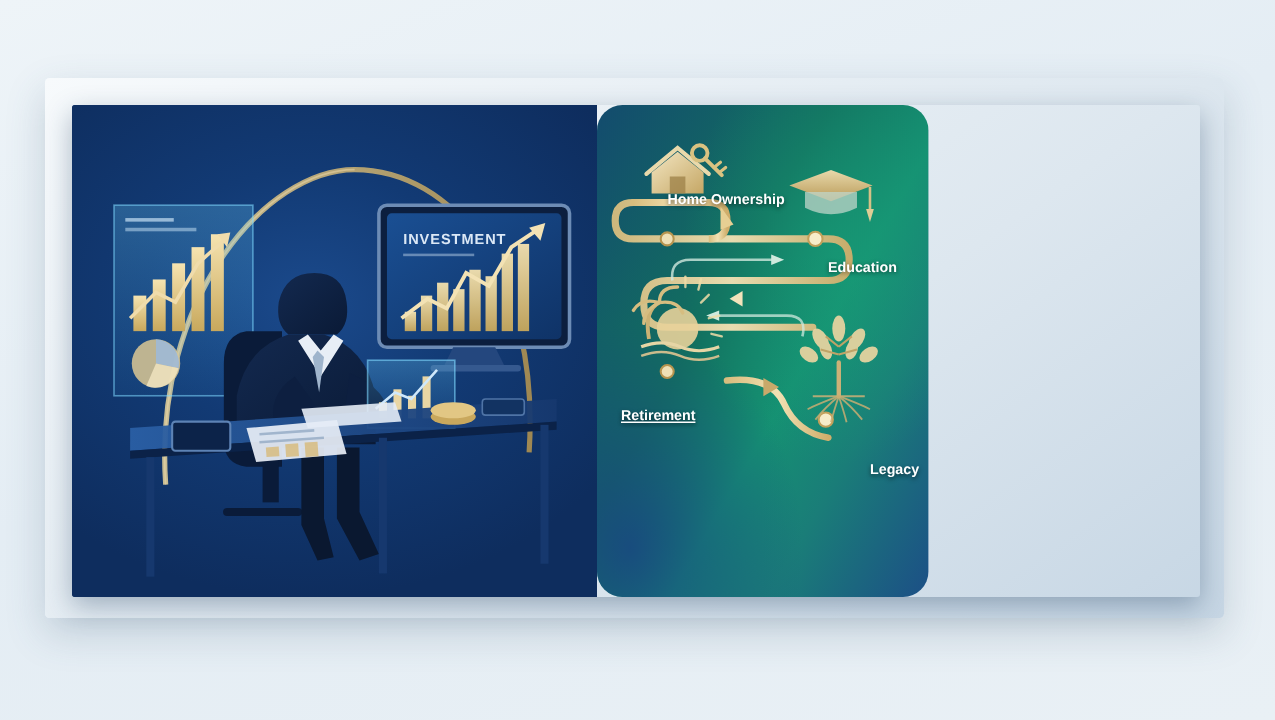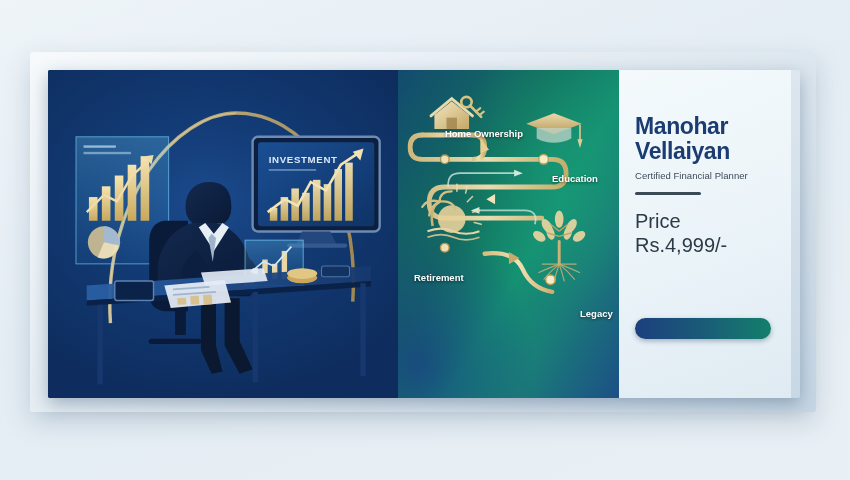--- a/index.html
+++ b/index.html
@@ -28,21 +28,21 @@
       radial-gradient(ellipse 70% 60% at 45% 40%, #1b4a8c 0%, #123a74 45%, #0e2d5e 100%),
       linear-gradient(135deg,#16407f 0%,#0d2a57 100%);
     overflow:hidden;}
   .panel-left .ill{position:absolute;inset:0;}
 
   
   .panel-mid{position:relative;width:221px;height:100%;
     background:
       linear-gradient(120deg,#134b6e 0%,#12705f 38%, #159072 58%, #1a7d78 74%, #1c4f86 100%),
       linear-gradient(180deg,#145e6e 0%, #1d3f80 100%);
-    overflow:hidden;}
+    overflow:hidden;border-radius:17px;}
   .panel-mid .veil{position:absolute;inset:0;
     background:radial-gradient(ellipse 75% 70% at 72% 30%, rgba(25,160,120,.55) 0%, rgba(18,90,110,0) 62%),
                radial-gradient(ellipse 80% 70% at 10% 90%, rgba(26,55,135,.70) 0%, rgba(26,55,135,0) 65%);}
 
   
   .panel-right{position:relative;width:172px;height:100%;
     background:linear-gradient(160deg,#f4fafc 0%,#eaf3f8 55%,#dfeaf2 100%);
     padding:0;box-sizing:border-box;}
   .pr-inner{position:absolute;left:16px;top:44px;right:10px;}
 
@@ -300,33 +300,20 @@
             <path d="M186 224 q-16 6 -24 10"></path>
               <path d="M186 224 q16 6 24 10"></path>
           </g>
         </g>
       </svg>
 
       <div class="jlabel two" style="left:40px;top:58px;width:92px;">Home Ownership</div>
 
       <div class="jlabel" style="left:130px;top:103px;padding-left:24px;">Education</div>
 
-      <div class="jlabel" style="left:16px;top:202px;">Retirement</div>
+      <div class="jlabel" style="left:16px;top:202px;text-decoration:underline;">Retirement</div>
 
       <div class="jlabel" style="left:147px;top:238px;padding-left:35px;">Legacy</div>
     </div>
 
-    <div class="panel-right">
-      <div class="pr-inner">
-        <div class="name nowrap">Manohar</div>
-        <div class="name nowrap">Vellaiyan</div>
-        <div class="role nowrap">Certified Financial Planner</div>
-        <div class="rule"></div>
-        <div class="price-wrap">
-          <div class="price-label">Price</div>
-          <div class="price-value nowrap">Rs.4,999/-</div>
-        </div>
-      </div>
-      <div class="cta"></div>
-    </div>
 
   </div>
 </div>
 
 </body></html>

